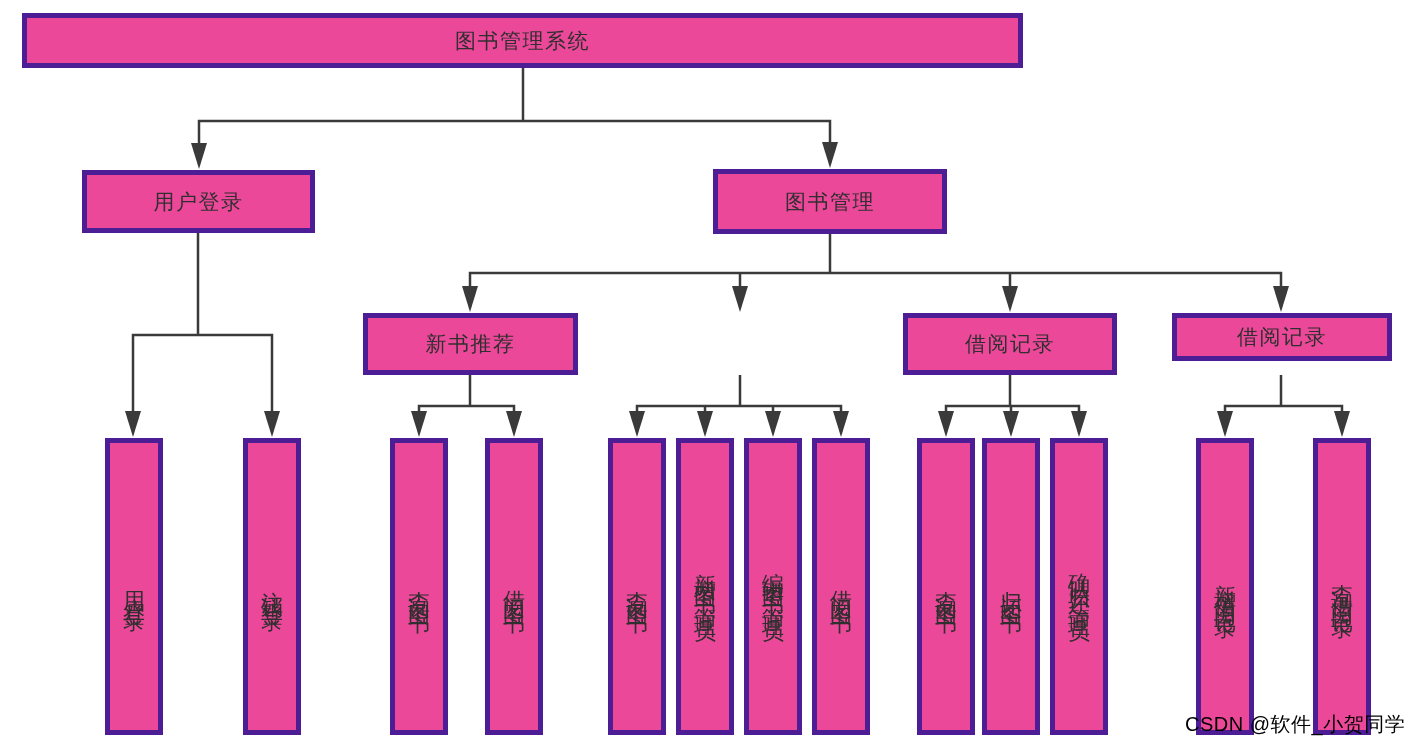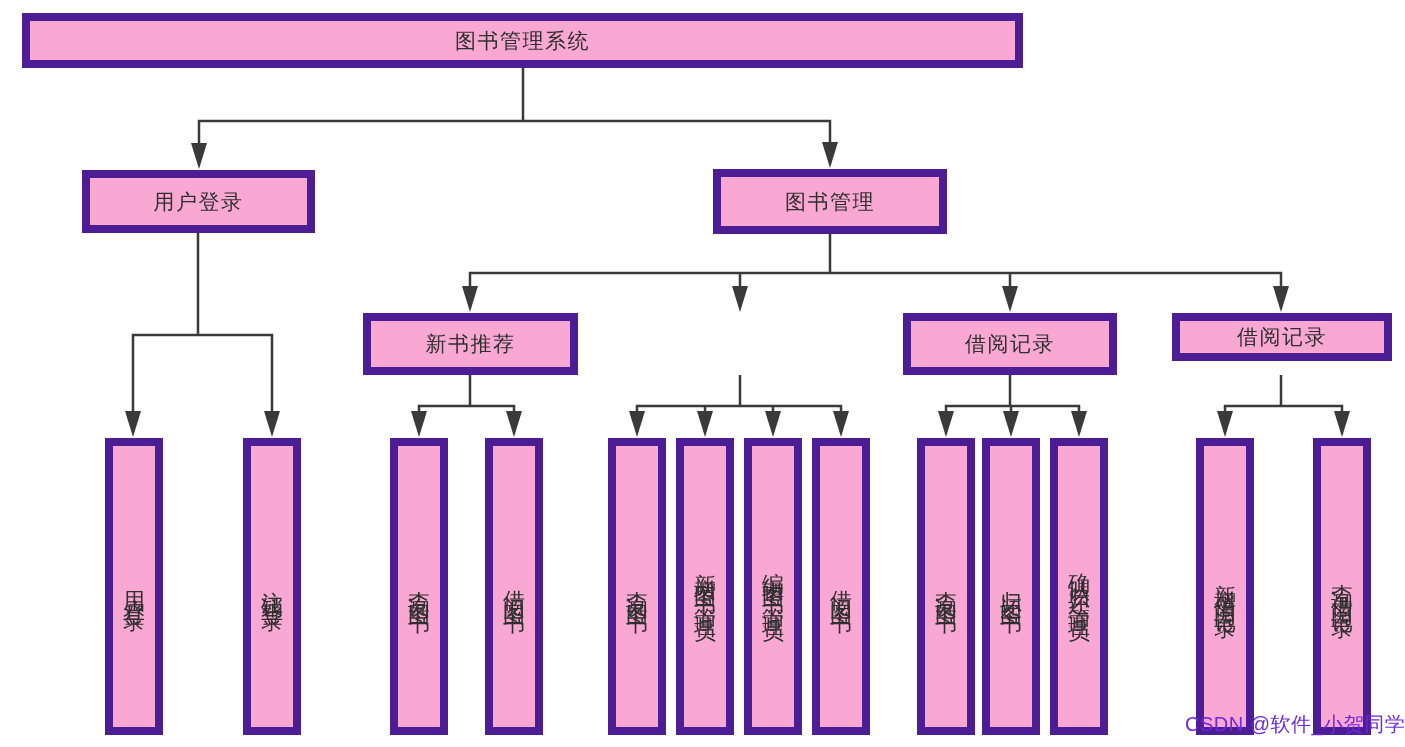--- a/index.html
+++ b/index.html
@@ -2,32 +2,32 @@
 <html><head>
 <meta charset="utf-8">
 <style>
   html,body{margin:0;padding:0;background:#ffffff;}
   .canvas{
     position:relative;width:1405px;height:747px;background:#ffffff;overflow:hidden;
     font-family:"Liberation Sans","DejaVu Sans",sans-serif;color:#2f2f2f;
   }
   .wires{position:absolute;left:0;top:0;width:1405px;height:747px;}
   .box{
-    position:absolute;box-sizing:border-box;border:8px solid #4c1d95;background:#f9a8d4;
+    position:absolute;box-sizing:border-box;border:5px solid #4c1d95;background:#ec4899;
     display:flex;align-items:center;justify-content:center;
   }
   .box .h{font-size:21px;letter-spacing:1.5px;white-space:nowrap;}
   .leaf{top:438px;width:58px;height:297px;}
   .leaf .v{
     writing-mode:vertical-rl;text-orientation:mixed;
     font-size:22px;letter-spacing:7px;line-height:1;white-space:nowrap;
   }
   .watermark{
     position:absolute;left:1185px;top:711px;z-index:5;
-    font-size:20px;color:#6d28d9;letter-spacing:0.5px;white-space:nowrap;
+    font-size:20px;color:#000000;letter-spacing:0.5px;white-space:nowrap;
   }
 </style>
 </head>
 <body>
 
 <div class="canvas">
 
   <svg class="wires" viewBox="0 0 1405 747" xmlns="http://www.w3.org/2000/svg">
     <g stroke="#3a3a3a" stroke-width="2.5" fill="none">
 

